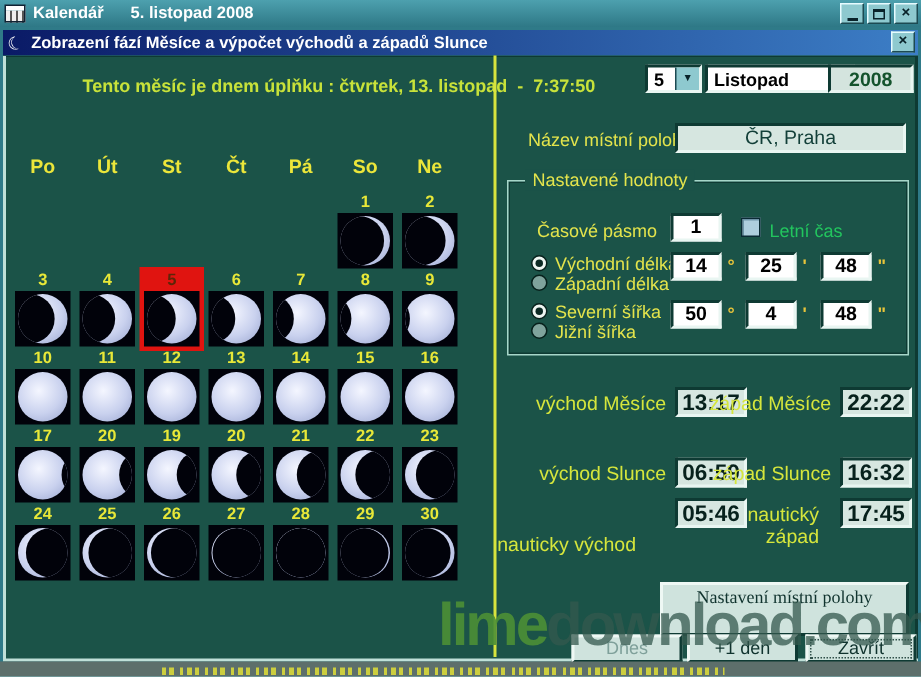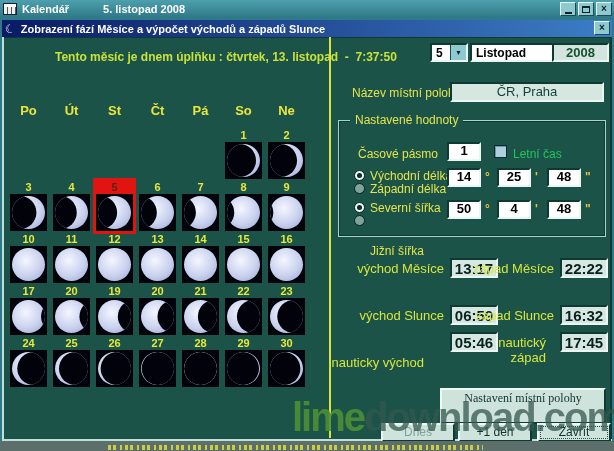--- a/index.html
+++ b/index.html
@@ -7,21 +7,21 @@
        font-family:"Liberation Sans","DejaVu Sans",sans-serif;-webkit-font-smoothing:none;}
   
   #titlebar{position:absolute;left:0;top:0;width:614px;height:18px;
     background:linear-gradient(180deg,#4da0ae,#2e7removed886 90%);
     background:linear-gradient(180deg,#4da0ae,#2e7886);display:flex;align-items:center;padding-left:3px;box-sizing:border-box;}
   .cal-icon{width:14px;height:12px;background:
      linear-gradient(#fff,#fff) 0 0/14px 3px no-repeat,
      repeating-linear-gradient(90deg,#eee 0 3px,#555 3px 4px) 0 3px/14px 9px no-repeat;
      border:1px solid #123;box-sizing:border-box;flex:0 0 auto;}
   #titlebar .wtitle{color:#fff;font-weight:bold;font-size:11px;margin-left:5px;white-space:pre;}
-  #titlebar .wdate{color:#fff;font-weight:bold;font-size:11px;margin-left:34px;}
+  #titlebar .wdate{color:#fff;font-weight:bold;font-size:11px;margin-left:18px;}
   .tb-buttons{position:absolute;right:2px;top:2px;display:flex;gap:2px;}
   .tb-btn{width:16px;height:14px;background:#8ec9cf;border:1px solid;border-color:#e6fbff #1c4a52 #1c4a52 #e6fbff;
     display:flex;align-items:center;justify-content:center;font-size:10px;font-weight:bold;color:#09232a;box-sizing:border-box;line-height:1;}
   .min-glyph{width:7px;height:2px;background:#09232a;margin-top:7px;}
   .max-glyph{width:8px;height:7px;border:1px solid #09232a;border-top-width:2px;box-sizing:border-box;}
   
   #dlgbar{position:absolute;left:2px;top:20px;width:610px;height:17px;
     background:linear-gradient(90deg,#0a1a66,#3c7ec6);display:flex;align-items:center;padding-left:3px;box-sizing:border-box;}
   #dlgbar .moon-ico{color:#fff;font-size:12px;line-height:1;transform:rotate(-15deg);}
   #dlgbar .dtitle{color:#fff;font-weight:bold;font-size:11px;margin-left:5px;}
@@ -394,21 +394,21 @@
     <div class="field abs" style="left:445px;top:131px;width:34px;">14</div>
     <div class="sym abs" style="left:483px;top:133px;">°</div>
     <div class="field abs" style="left:495px;top:131px;width:34px;">25</div>
     <div class="sym abs" style="left:533px;top:133px;">'</div>
     <div class="field abs" style="left:545px;top:131px;width:34px;">48</div>
     <div class="sym abs" style="left:583px;top:133px;">"</div>
 
     <div class="radio abs on" style="left:352px;top:165px;"></div>
     <div class="ylabel abs" style="left:368px;top:164px;">Severní šířka</div>
     <div class="radio abs off" style="left:352px;top:178px;"></div>
-    <div class="ylabel abs" style="left:368px;top:177px;margin-top:30px;">Jižní šířka</div>
+    <div class="ylabel abs" style="left:368px;top:177px;">Jižní šířka</div>
     <div class="field abs" style="left:445px;top:163px;width:34px;">50</div>
     <div class="sym abs" style="left:483px;top:165px;">°</div>
     <div class="field abs" style="left:495px;top:163px;width:34px;">4</div>
     <div class="sym abs" style="left:533px;top:165px;">'</div>
     <div class="field abs" style="left:545px;top:163px;width:34px;">48</div>
     <div class="sym abs" style="left:583px;top:165px;">"</div>
 
     <div class="tlabel abs" style="left:336px;top:224px;width:106px;">východ Měsíce</div>
     <div class="tval sunken abs" style="left:448px;top:221px;">13:17</div>
     <div class="tlabel abs" style="left:462px;top:224px;width:90px;">západ Měsíce</div>

